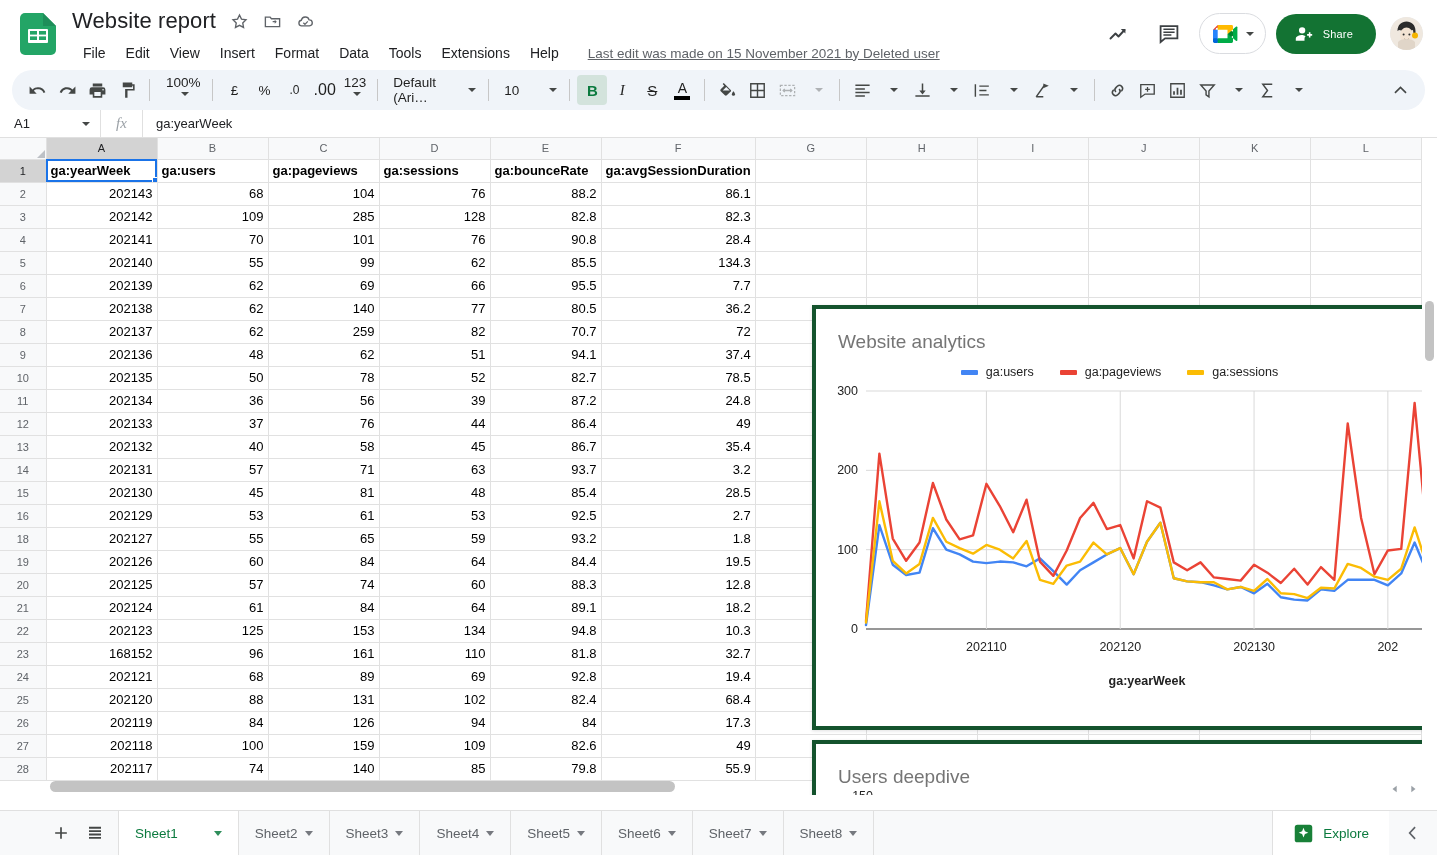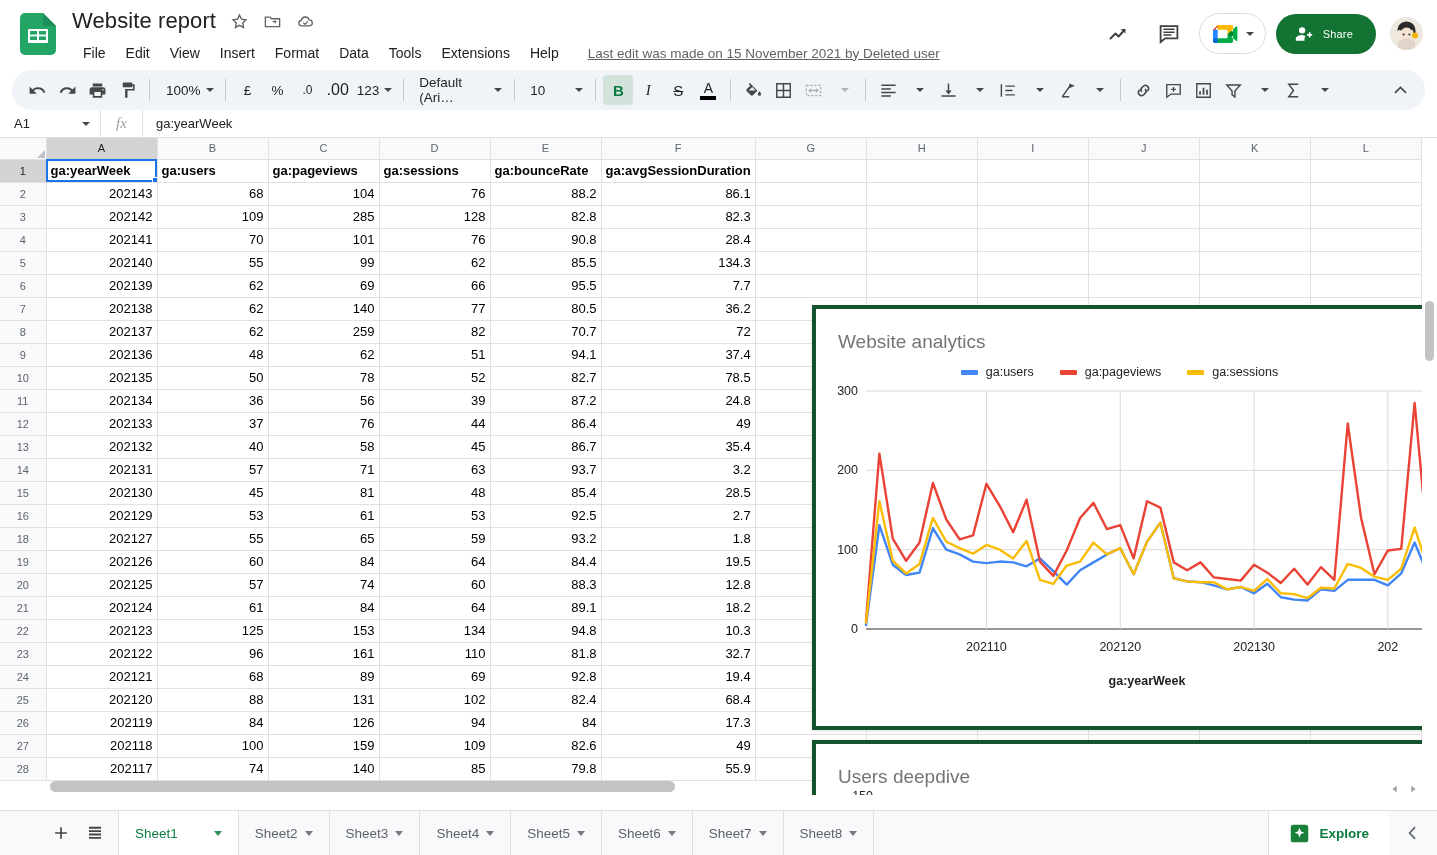--- a/index.html
+++ b/index.html
@@ -49,21 +49,21 @@
 
   
   .toolbar {
     position:relative; height:40px; margin:2px 12px 0 12px; border-radius:20px;
     background:#f0f4f9; display:flex; align-items:center; padding:0 10px; gap:0px;
   }
   .tb { height:30px; min-width:30px; border-radius:4px; display:flex; align-items:center; justify-content:center; cursor:pointer; color:#444746; padding:0 4px; }
   .tb svg { display:block; }
   .tb-text { font-size:13.5px; color:#1f1f1f; }
   .sep { width:1px; height:22px; background:#c7c7c7; margin:0 7px; }
-  .zoom-box { display:flex; align-items:center; gap:2px; padding:0 4px 0 9px; height:30px; border-radius:4px; cursor:pointer; }
+  .zoom-box { display:flex; align-items:center; gap:2px; padding:0 4px 0 9px; height:30px; border-radius:4px; cursor:pointer;flex-direction:column; }
   .caret { width:0;height:0;border-left:4px solid transparent;border-right:4px solid transparent;border-top:4px solid #444746; margin-left:3px;}
   .font-box { width:96px; display:flex; align-items:center; justify-content:space-between; height:30px; border-radius:4px; padding:0 5px 0 8px; cursor:pointer;}
   .size-box { width:66px; display:flex; align-items:center; justify-content:space-between; height:30px; border-radius:4px; padding:0 5px 0 8px; cursor:pointer;}
   .tb.active { background:#d3e3dc; }
   .tb.disabled { opacity:0.38; cursor:default; }
   .tb-collapse { position:absolute; right:10px; }
 
   
   .formulabar { height:28px; display:flex; align-items:center; border-bottom:1px solid #e0e0e0; background:#fff; }
   .namebox { width:100px; height:28px; display:flex; align-items:center; padding-left:14px; font-size:13px; color:#202124; cursor:pointer;}
@@ -129,21 +129,21 @@
   .tab {
     display:flex; align-items:center; gap:7px; padding:0 16px;
     font-size:13.5px; color:#5f6368; font-weight:500; cursor:pointer;
     border-right:1px solid #e0e0e0; white-space:nowrap;
   }
   .tab:first-child { border-left:1px solid #e0e0e0; }
   .tab.active { background:#fff; color:#0b7a3e;gap:36px; }
   .tab .tcaret { width:0;height:0;border-left:4px solid transparent;border-right:4px solid transparent;border-top:5px solid currentColor; opacity:0.85;}
   .explore {
     display:flex; align-items:center; gap:9px; padding:0 20px; background:#fff;
-    font-size:13.5px; color:#0b7a3e; cursor:pointer; border-left:1px solid #e0e0e0;font-weight:bold;
+    font-size:13.5px; color:#0b7a3e; cursor:pointer; border-left:1px solid #e0e0e0;
   }
   .sb-right { display:flex; align-items:center; padding:0 14px; color:#5f6368; cursor:pointer; }
 </style>
 </head>
 <body>
 
 <div class="app">
 
   <div class="topbar">
     <div class="doc-logo">
@@ -744,21 +744,21 @@
             <td class="cell">10.3</td>
             <td class="cell"></td>
             <td class="cell"></td>
             <td class="cell"></td>
             <td class="cell"></td>
             <td class="cell"></td>
             <td class="cell"></td>
           </tr>
           <tr>
             <td class="rowhead">23</td>
-            <td class="cell">202122</td>
+            <td class="cell">168152</td>
             <td class="cell">96</td>
             <td class="cell">161</td>
             <td class="cell">110</td>
             <td class="cell">81.8</td>
             <td class="cell">32.7</td>
             <td class="cell"></td>
             <td class="cell"></td>
             <td class="cell"></td>
             <td class="cell"></td>
             <td class="cell"></td>

